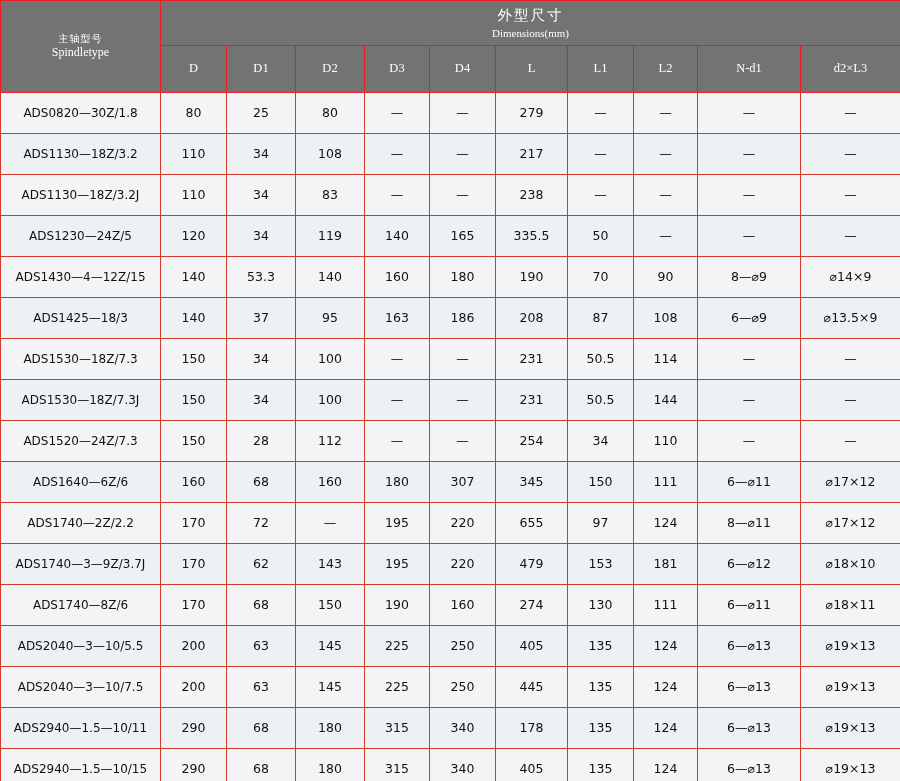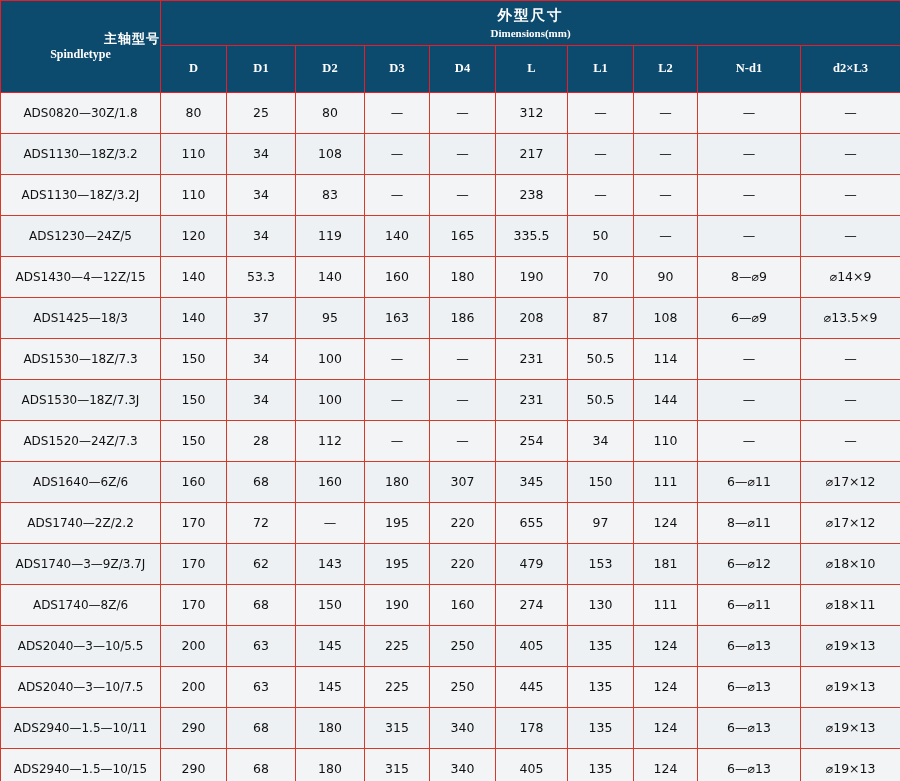--- a/index.html
+++ b/index.html
@@ -28,36 +28,35 @@
   table.spec td, table.spec th {
     border: 1px solid #d43a2a;
     text-align: center;
     vertical-align: middle;
     font-size: 12.5px;
     padding: 0;
     line-height: 1.25;
   }
   
   .hdr-red {
-    background: #0c4a6e;
+    background: #737373;
     color: #ffffff;
-    font-weight: bold;
+    font-weight: normal;
     border-color: #ee1b24 !important;
   }
   .hdr-spindle {
     height: 90px;
     font-size: 13px;
     padding: 4px 2px;
   }
   .hdr-spindle .cn {
-    font-size: 13px;
+    font-size: 10px;
     letter-spacing: 1px;
     display: block;
     font-family: "DejaVu Sans", "Liberation Sans", sans-serif;
-    text-align: right;
   }
   .hdr-spindle .en {
     font-size: 12px;
     display: block;
     font-family: "Liberation Serif", serif;
     text-align: center;
   }
   .hdr-dims {
     height: 44px;
   }
@@ -147,21 +146,21 @@
       </tr>
     </thead>
     <tbody id="tbody">
         <tr>
           <td class="model">ADS0820—30Z/1.8</td>
           <td>80</td>
           <td>25</td>
           <td>80</td>
           <td>—</td>
           <td>—</td>
-          <td>312</td>
+          <td>279</td>
           <td>—</td>
           <td>—</td>
           <td>—</td>
           <td>—</td>
         </tr>
         <tr>
           <td class="model">ADS1130—18Z/3.2</td>
           <td>110</td>
           <td>34</td>
           <td>108</td>

